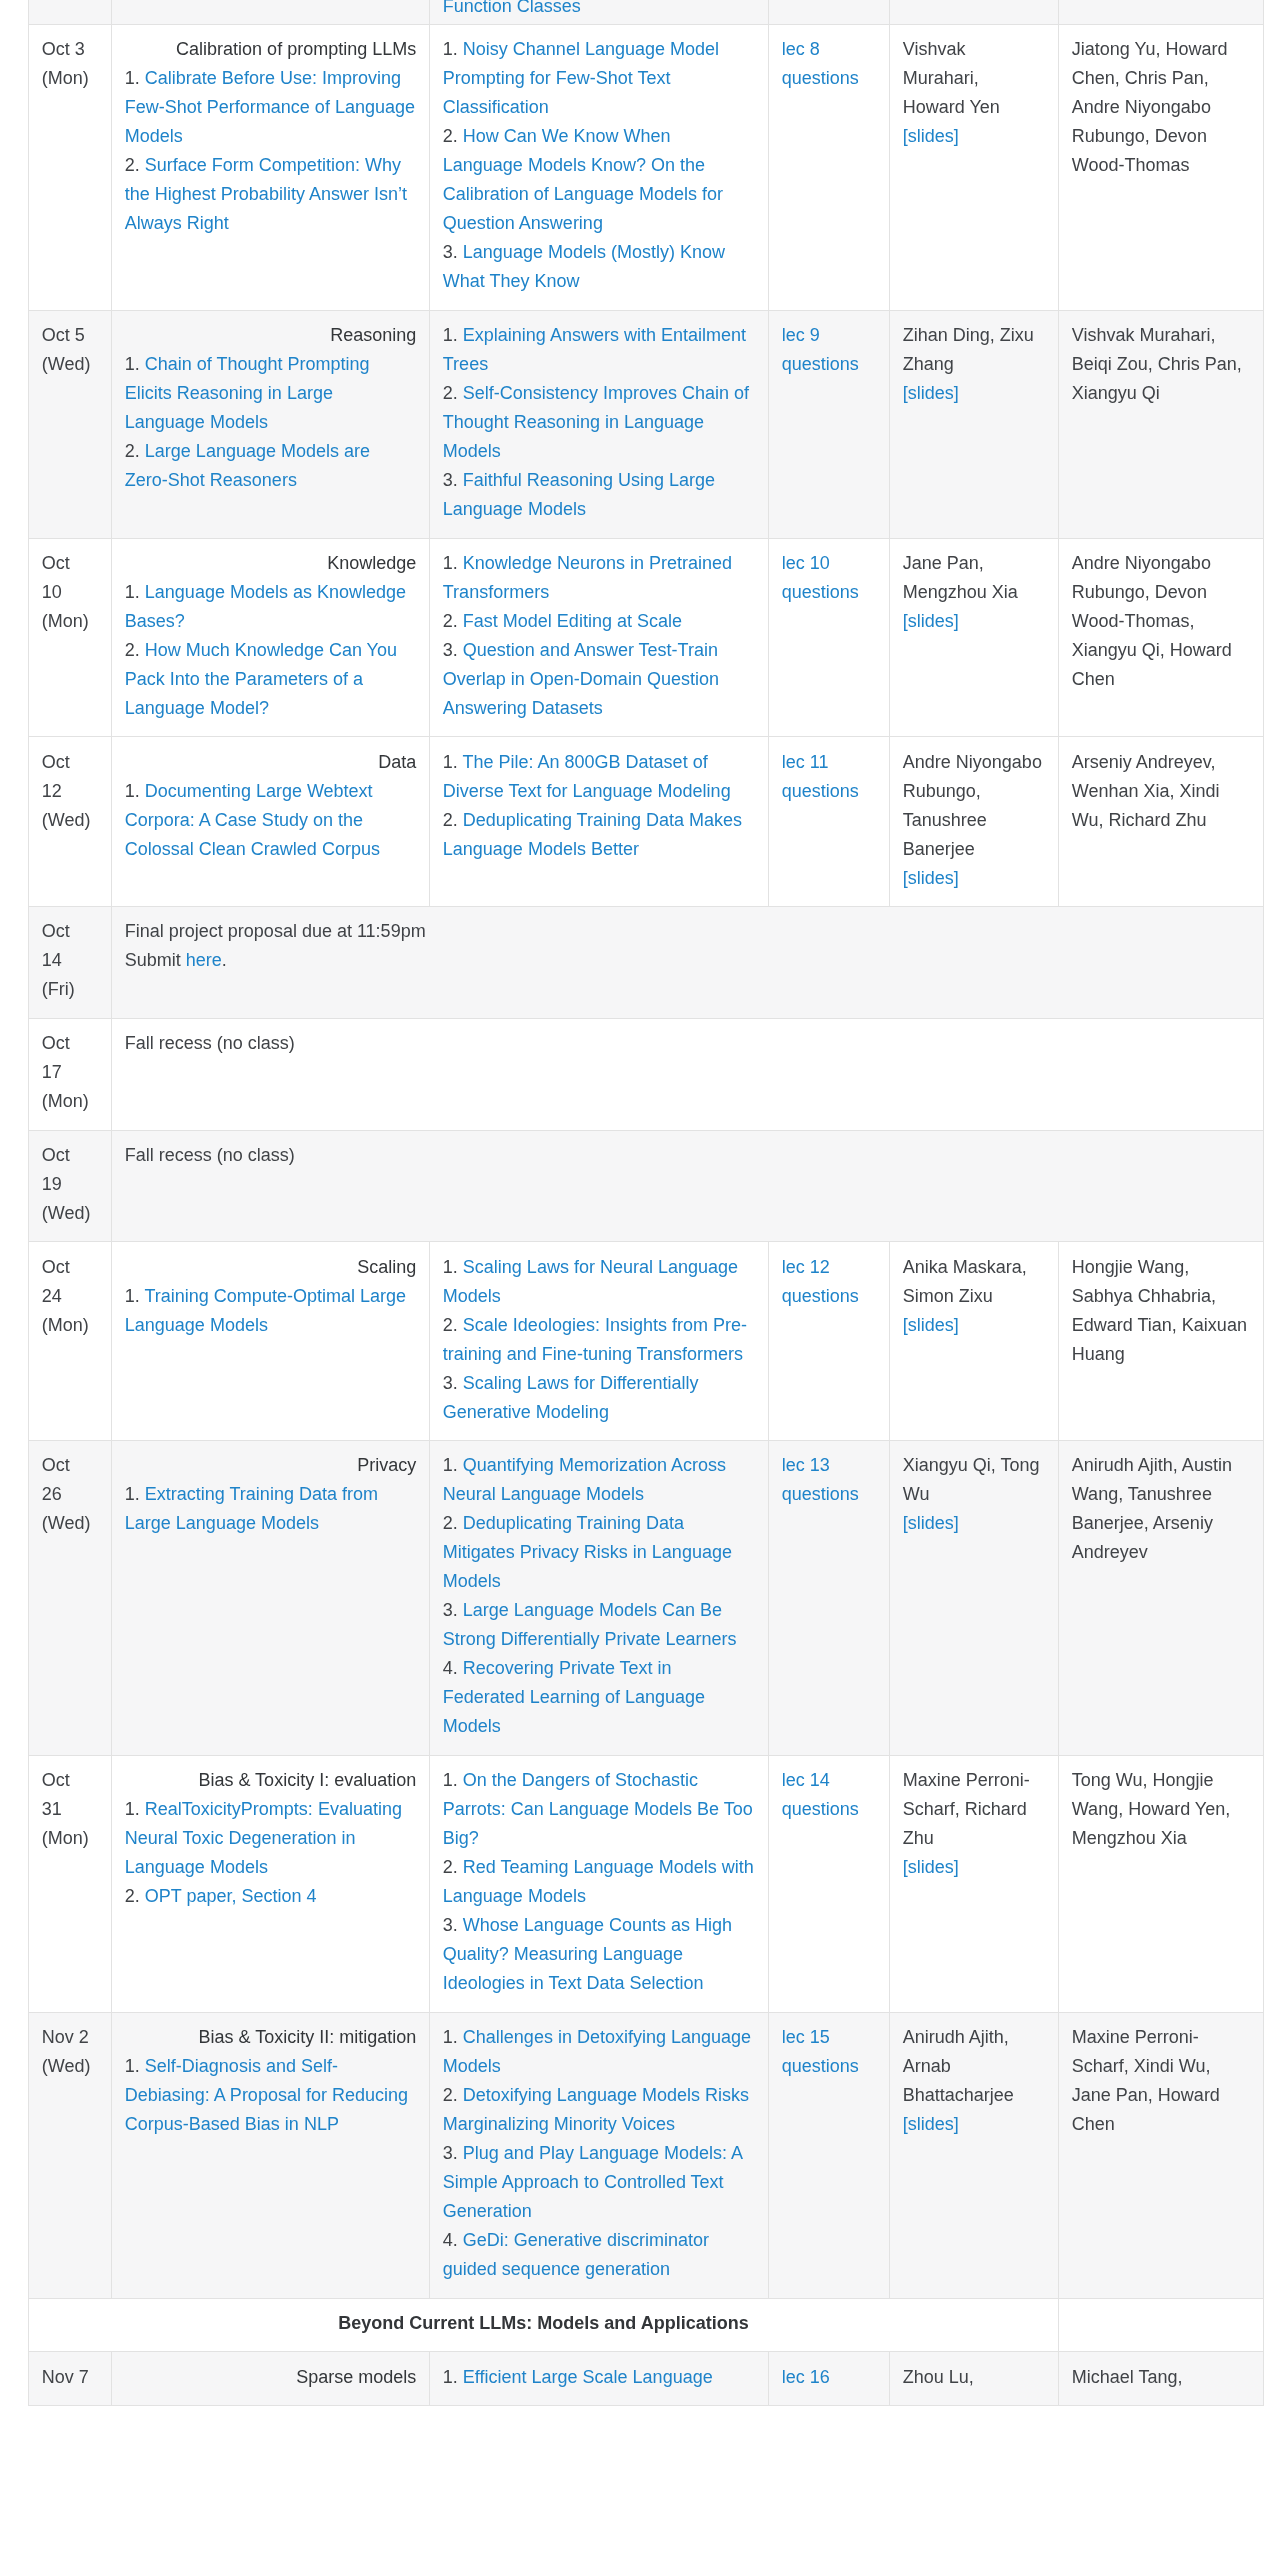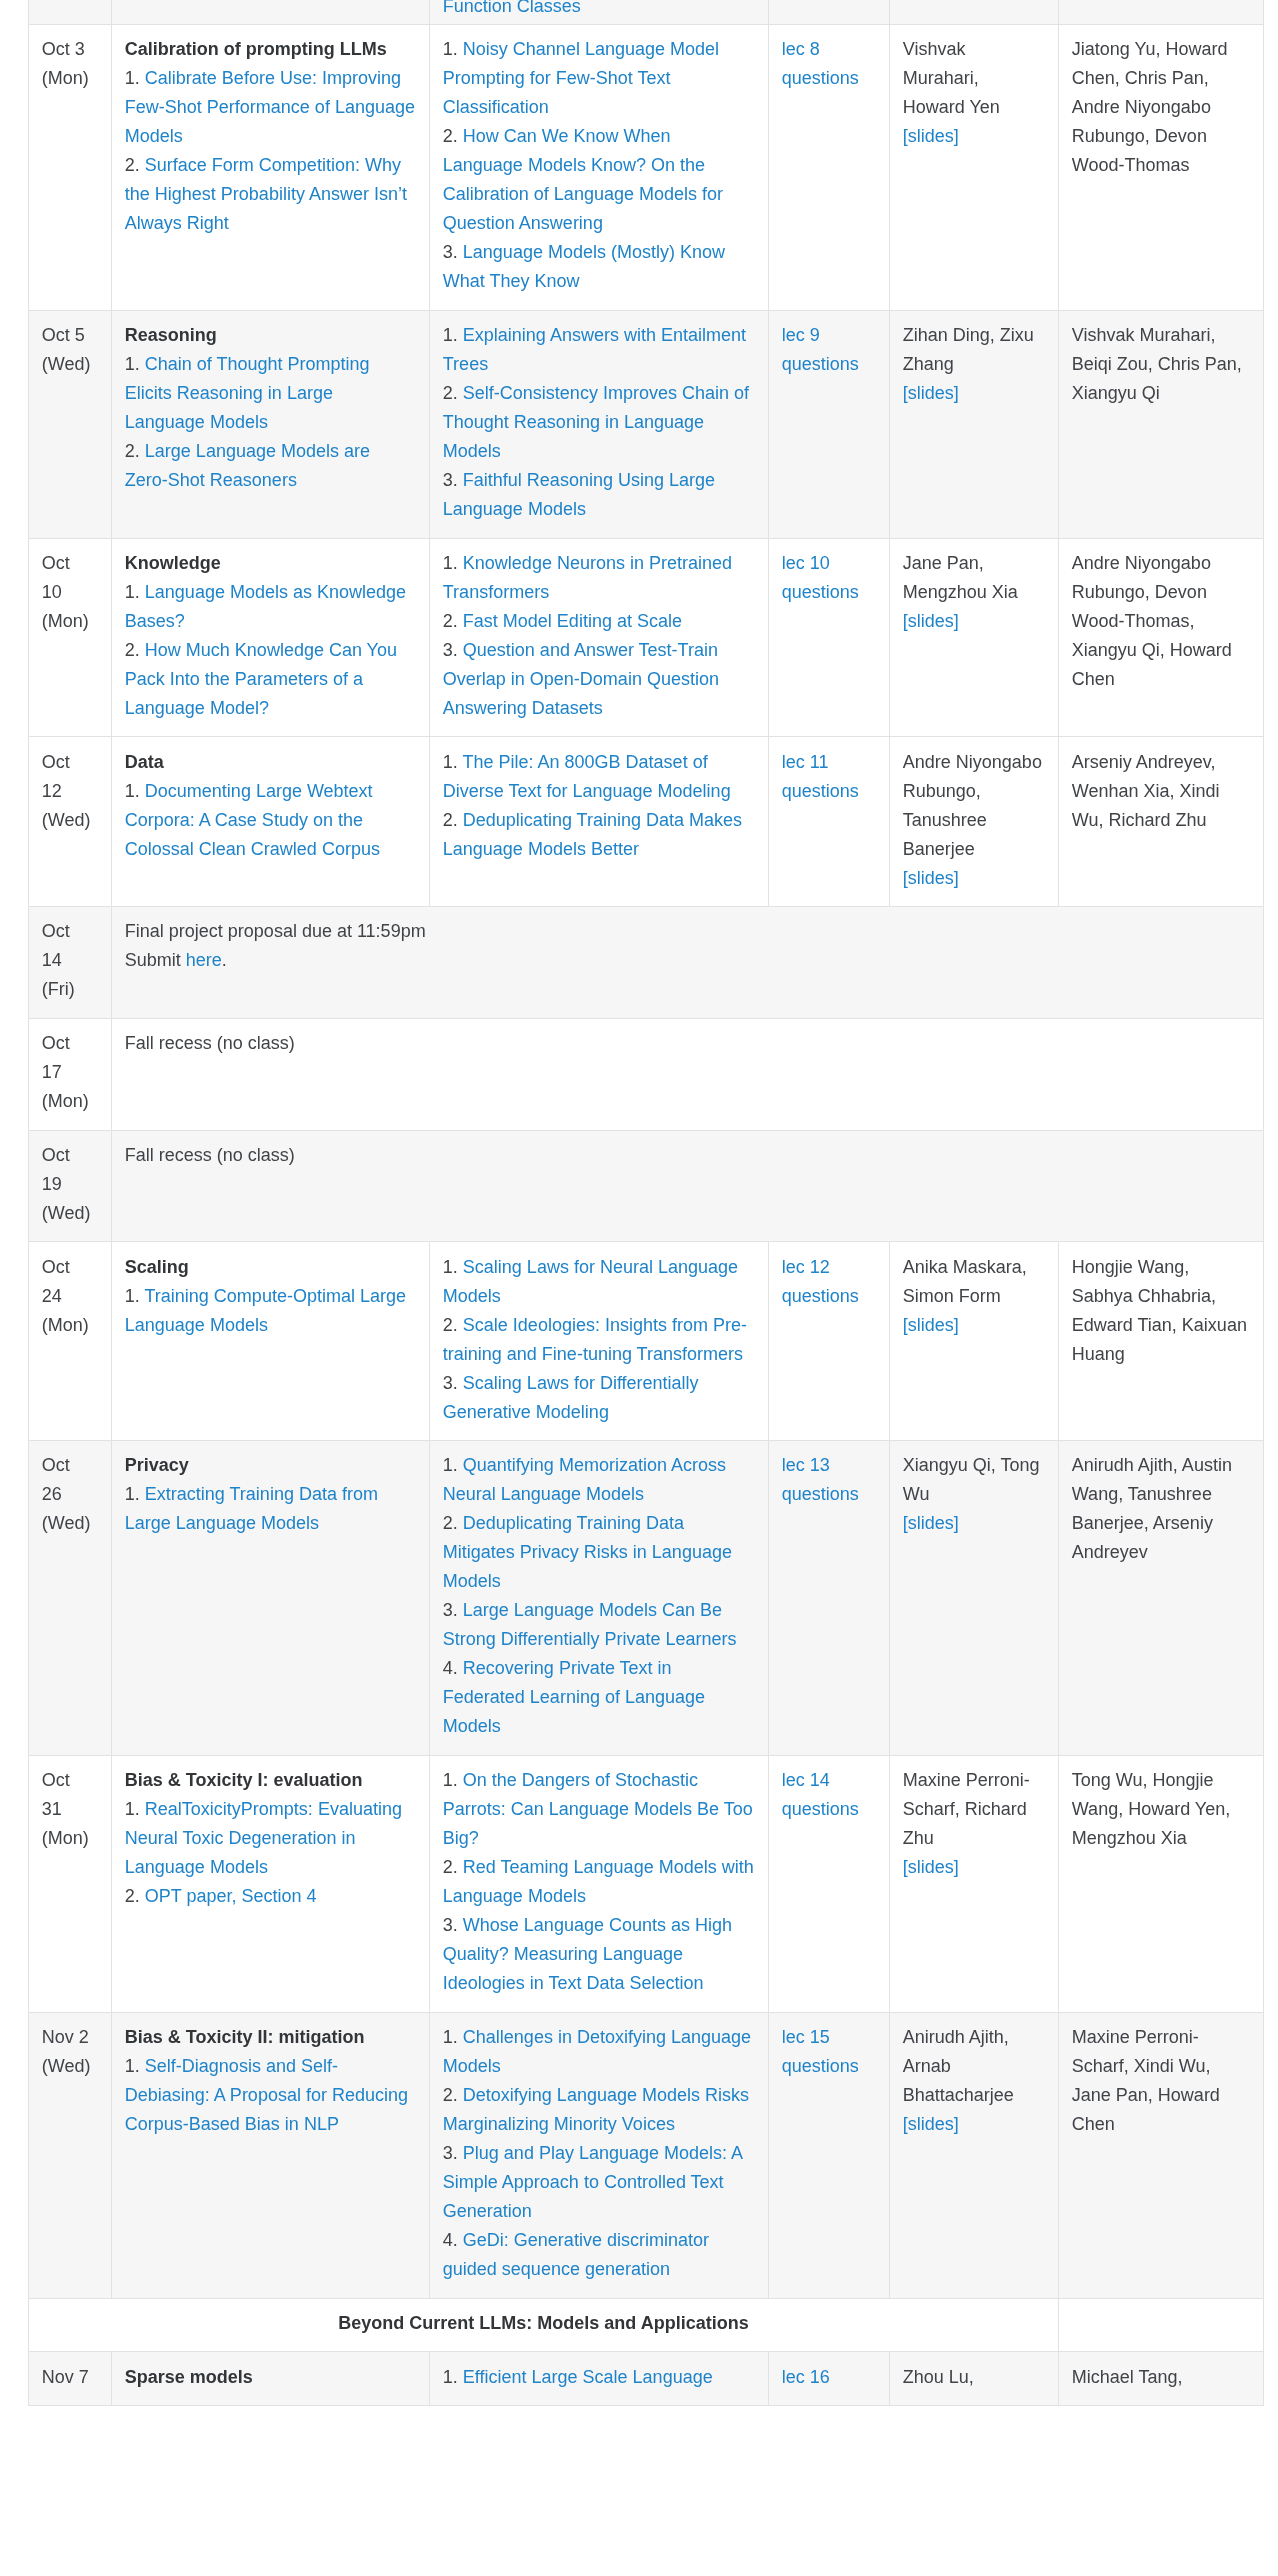--- a/index.html
+++ b/index.html
@@ -21,21 +21,21 @@
   }
   table.sched td{
     border:0.9px solid var(--border);
     vertical-align:top;
     padding:10.2px 12.8px 13.6px 12.8px;
     overflow:hidden;
     word-wrap:break-word;
   }
   tr.stripe{background:var(--stripe);}
   a.lnk{color:var(--link);text-decoration:none;cursor:pointer;}
-  .topic{font-weight:bold;color:var(--heading);display:block;}
+  .topic{font-weight:normal;color:var(--heading);display:block;text-align:right;}
   td.date{white-space:pre-line;}
   td.section-cell{font-weight:bold;color:var(--heading);text-align:center;padding:11px 12.8px;}
   td.notice-cell{text-align:left;}
   tr.partial-row td{height:24px;padding:0 12.8px;border-top:none;}
   .clipbox{height:23px;overflow:hidden;position:relative;}
   .clipbox .clip-inner{position:absolute;bottom:1.7px;left:0;line-height:29px;}
   .list-item{display:block;}
   .num{color:var(--text);}
 </style>
 </head>
@@ -163,21 +163,21 @@
         <td>
           <strong class="topic">Scaling</strong>
           <div class="list-item"><span class="num">1.</span> <a class="lnk">Training Compute-Optimal Large Language Models</a></div>
         </td>
         <td>
           <div class="list-item"><span class="num">1.</span> <a class="lnk">Scaling Laws for Neural Language Models</a></div>
           <div class="list-item"><span class="num">2.</span> <a class="lnk">Scale Ideologies: Insights from Pre-training and Fine-tuning Transformers</a></div>
           <div class="list-item"><span class="num">3.</span> <a class="lnk">Scaling Laws for Differentially Generative Modeling</a></div>
         </td>
         <td><a class="lnk">lec 12</a> <a class="lnk">questions</a></td>
-        <td><span>Anika Maskara, Simon Form</span><br><a class="lnk">[slides]</a></td>
+        <td><span>Anika Maskara, Simon Zixu</span><br><a class="lnk">[slides]</a></td>
         <td>Hongjie Wang, Sabhya Chhabria, Edward Tian, Kaixuan Huang</td>
       </tr>
       <tr class="stripe">
         <td class="date">Oct
 26
 (Wed)</td>
         <td>
           <strong class="topic">Privacy</strong>
           <div class="list-item"><span class="num">1.</span> <a class="lnk">Extracting Training Data from Large Language Models</a></div>
         </td>

